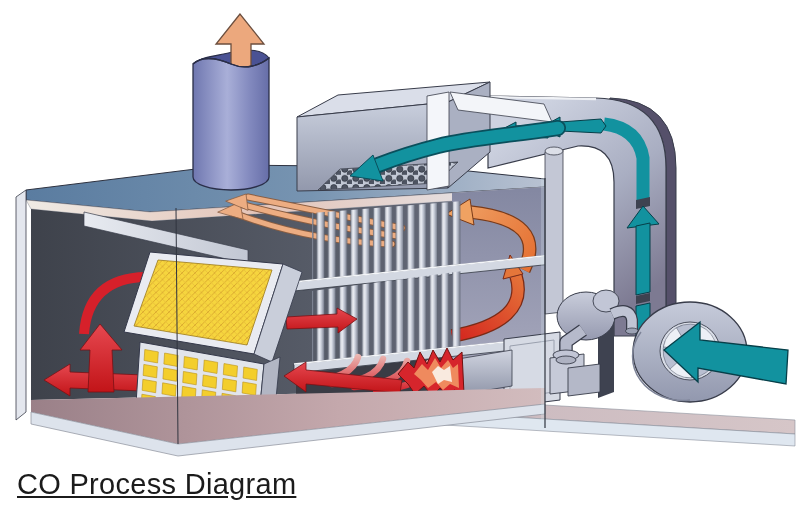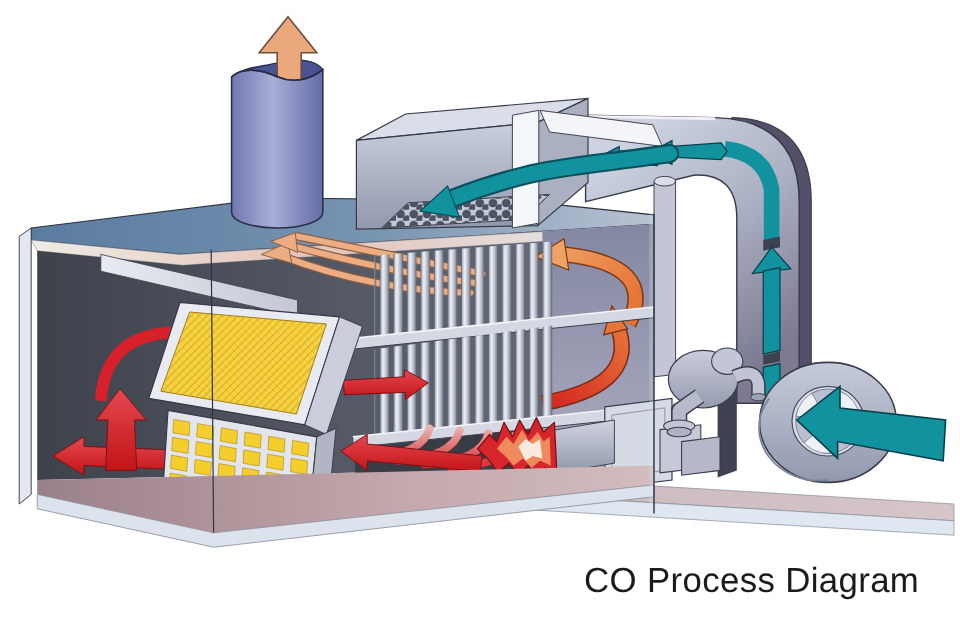--- a/index.html
+++ b/index.html
@@ -1,21 +1,21 @@
 <!DOCTYPE html>
 <html><head>
 <meta charset="utf-8">
 <style>
   html,body{margin:0;padding:0;background:#fff;}
   .canvas{position:relative;width:800px;height:514px;background:#ffffff;overflow:hidden;
           font-family:"Liberation Sans",sans-serif;}
   .canvas svg{position:absolute;left:0;top:0;}
-  .caption{position:absolute;left:4px;top:468px;width:762px;text-align:right;
+  .caption{position:absolute;left:17px;top:468px;width:762px;text-align:left;
            font-size:29px;color:#1b1b1b;letter-spacing:.3px;
-           font-family:"Liberation Sans",sans-serif;}
+           font-family:"Liberation Sans",sans-serif;text-decoration:underline;}
 </style>
 </head>
 <body>
 
 <div class="canvas">
 <svg width="800" height="514" viewBox="0 0 800 514">
   <defs>
     <linearGradient id="topGrad" x1="26" y1="180" x2="545" y2="180" gradientUnits="userSpaceOnUse">
       <stop offset="0" stop-color="#5a7ca0"></stop>
           <stop offset=".55" stop-color="#7794b1"></stop>

